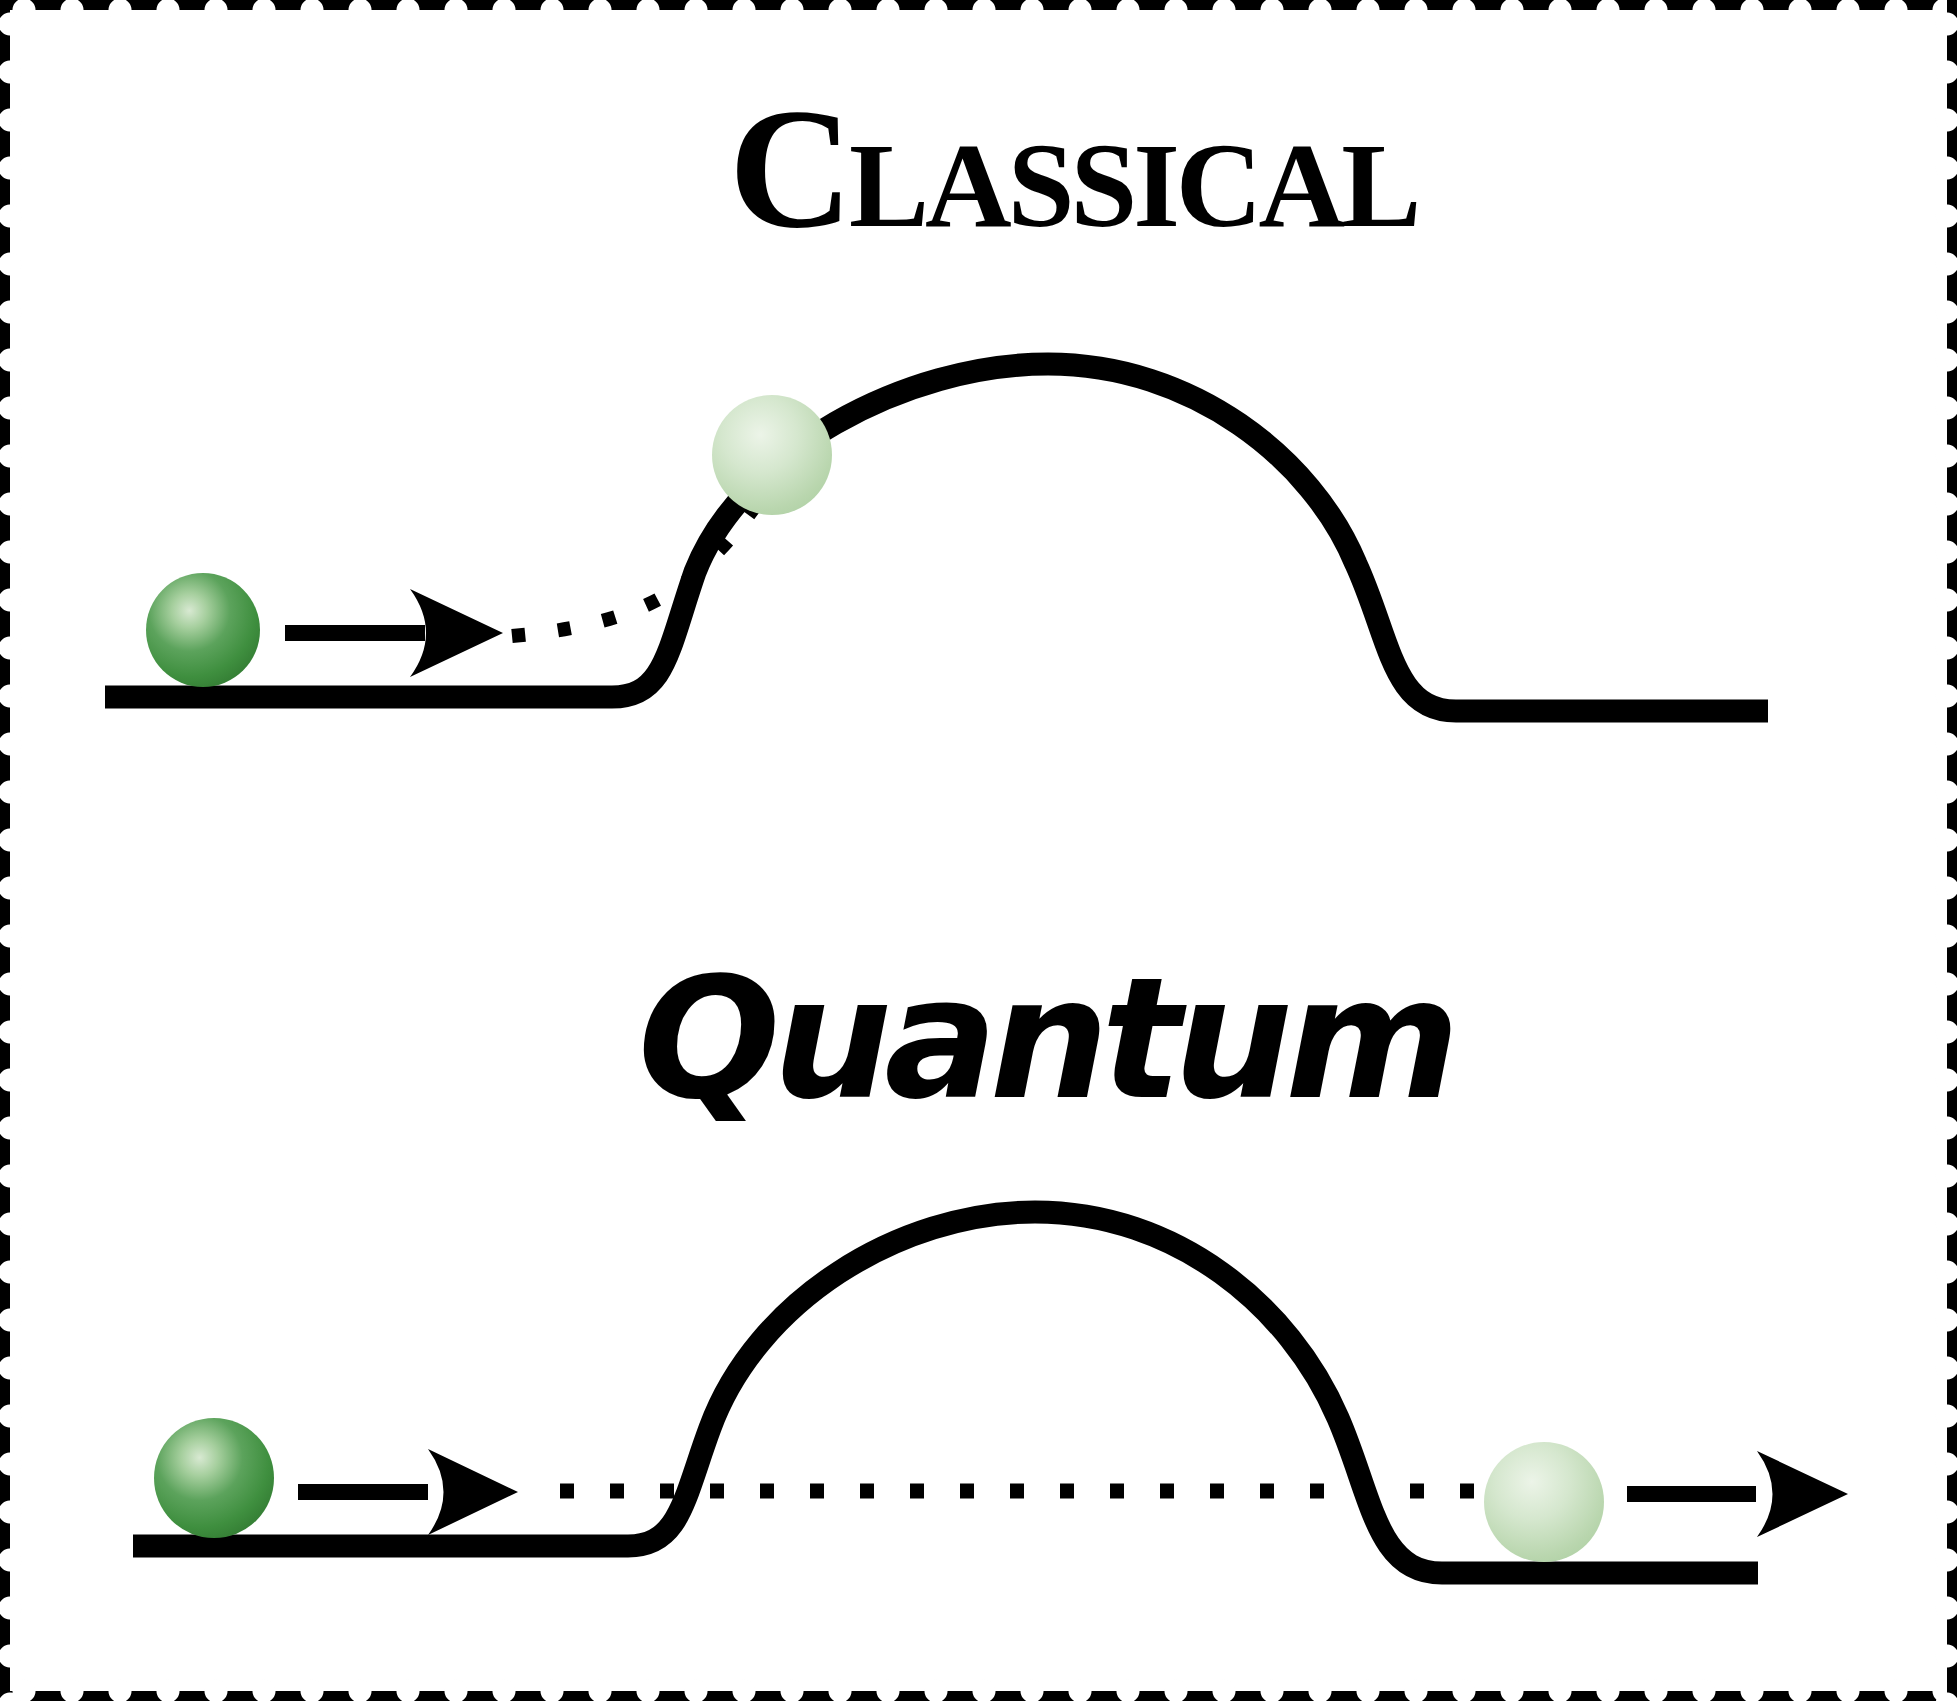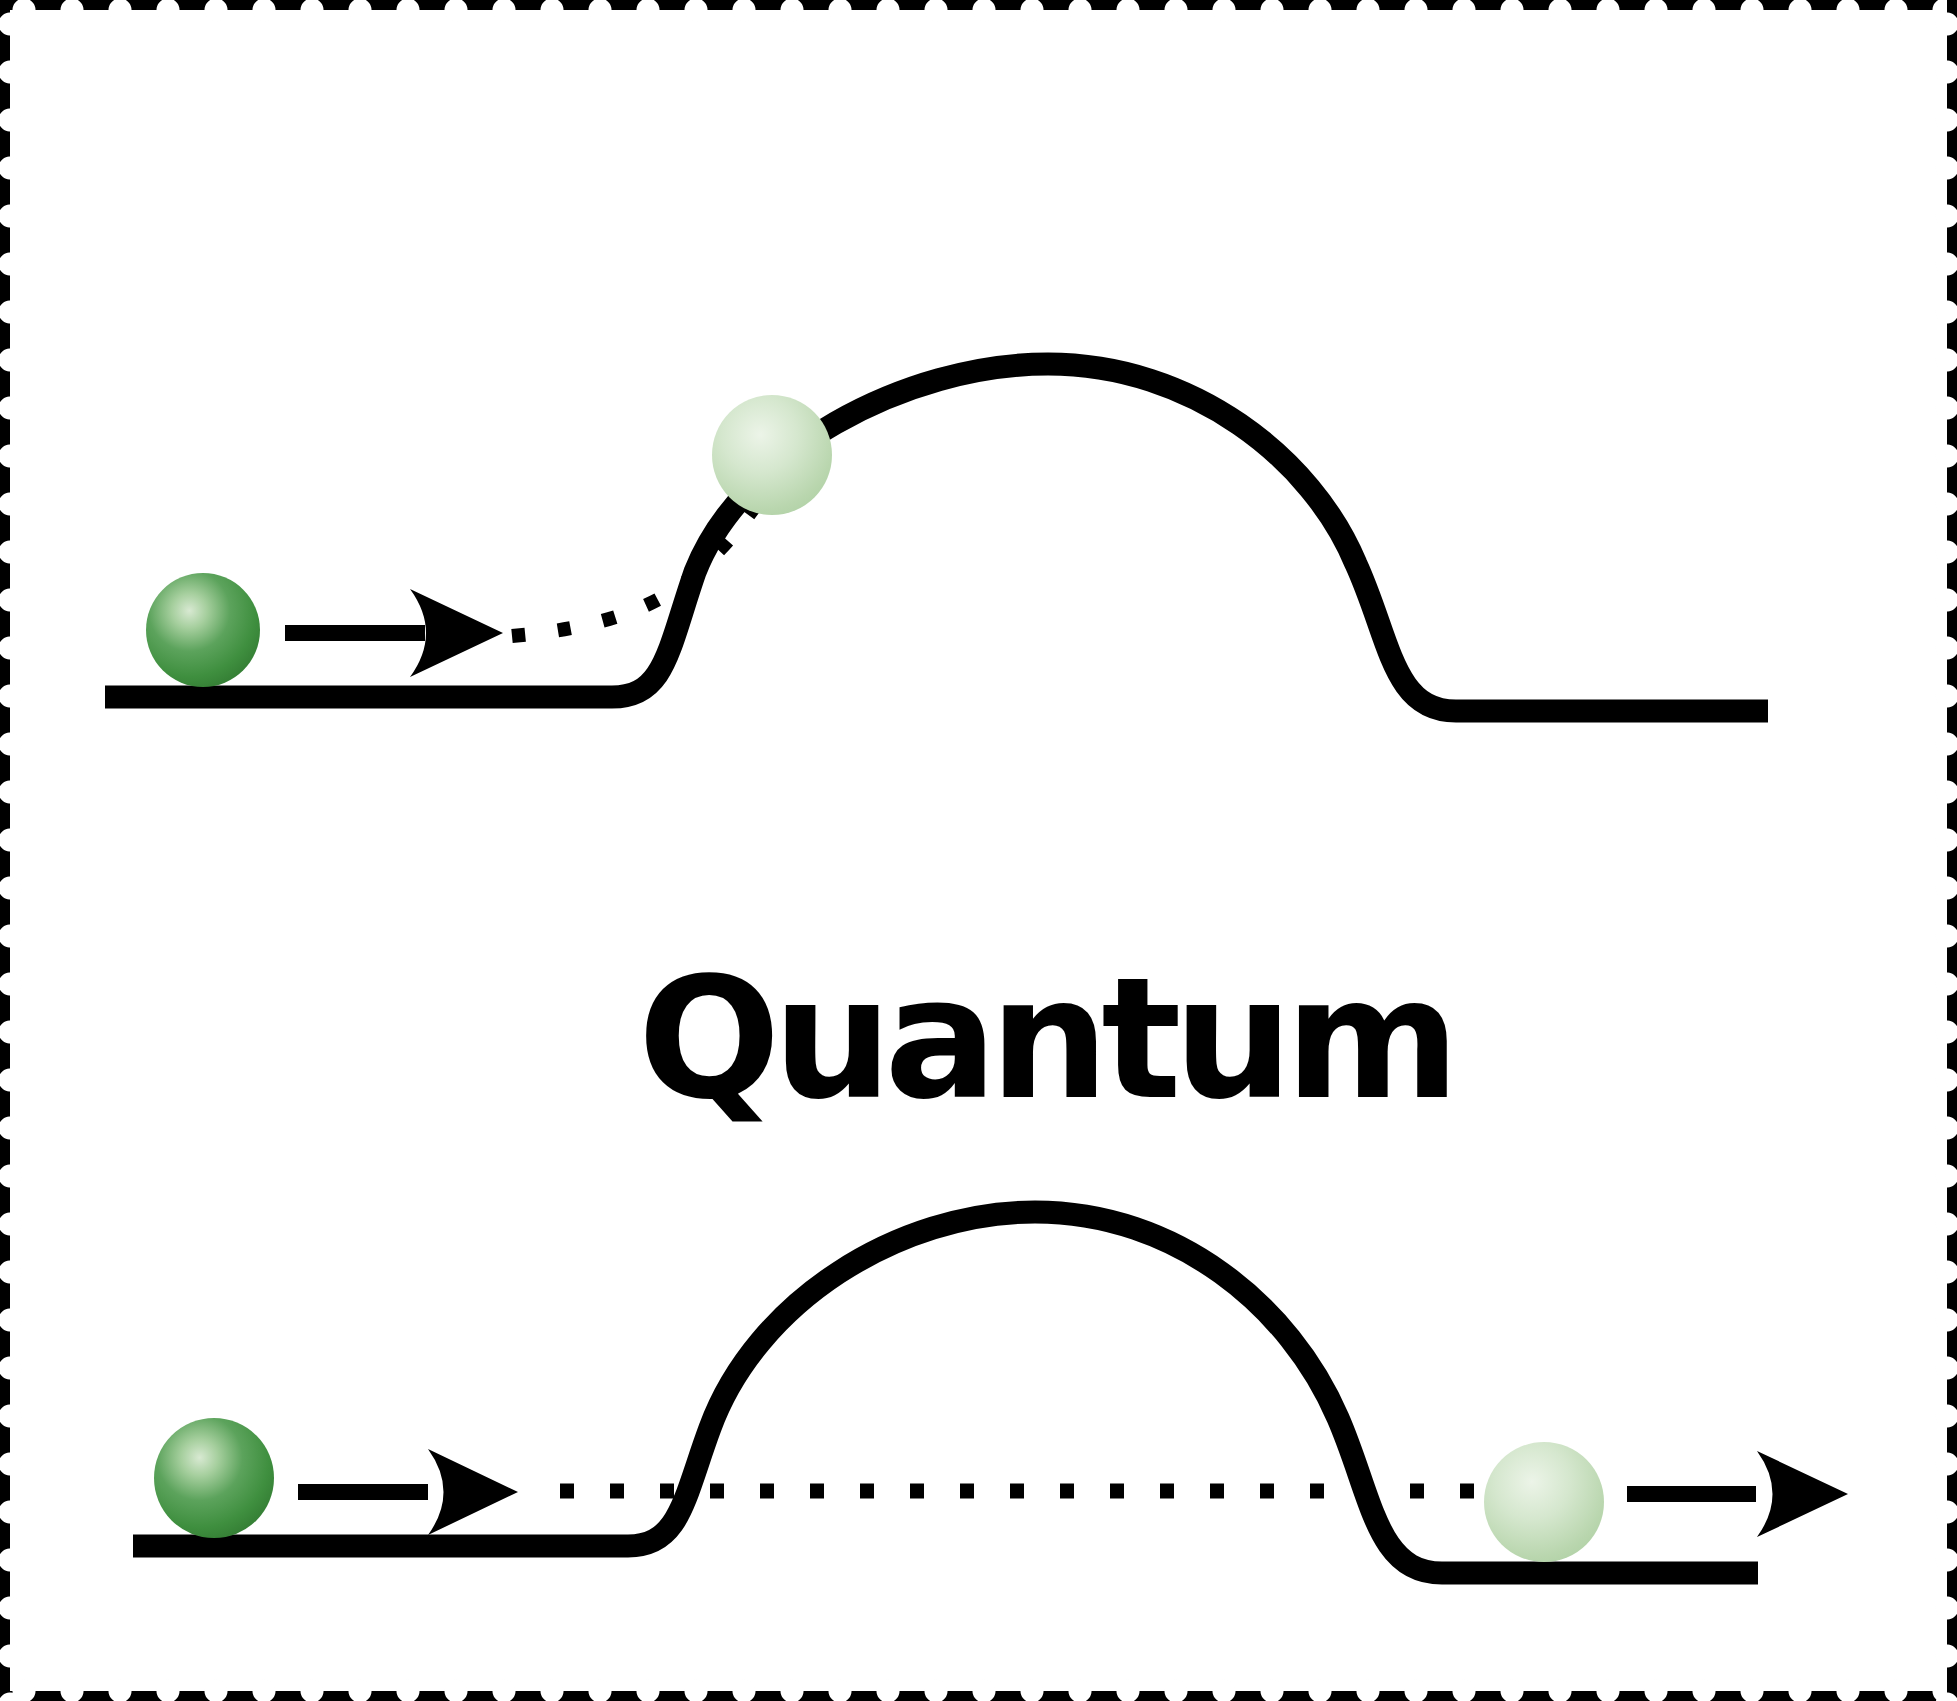--- a/index.html
+++ b/index.html
@@ -37,33 +37,34 @@
   .title{position:absolute;transform:translateX(-50%);color:var(--ink,#000);white-space:nowrap;}
   .classical-title{
     left:1073px;top:52px;
     font-family:"Liberation Serif",serif;font-weight:700;
     font-size:172px;line-height:1.35;letter-spacing:-4px;
     font-variant:small-caps;
   }
   .quantum-title{
     left:1045px;top:930px;
     font-family:"DejaVu Sans",sans-serif;font-weight:700;
-    font-size:168px;line-height:1.3;letter-spacing:-8px;
+    font-size:168px;line-height:1.3;letter-spacing:-8px;font-style:italic;
   }
 
   
   svg.diagram{position:absolute;inset:0;width:1957px;height:1701px;}
   .ink{stroke:var(--ink,#000);fill:none;}
   .fill-ink{fill:var(--ink,#000);stroke:none;}
 </style>
 </head>
 <body>
 
 <div class="stamp">
 
+  <div class="title classical-title">Classical</div>
 
   <div class="title quantum-title">Quantum</div>
 
   <svg class="diagram" viewBox="0 0 1957 1701">
     <defs>
       <radialGradient id="gDark" cx="0.38" cy="0.33" r="0.85">
         <stop offset="0" stop-color="#d8e9d2"></stop>
         <stop offset="0.18" stop-color="#a6cf9e"></stop>
         <stop offset="0.42" stop-color="#5ca35c"></stop>
         <stop offset="0.68" stop-color="#3f8f3f"></stop>

